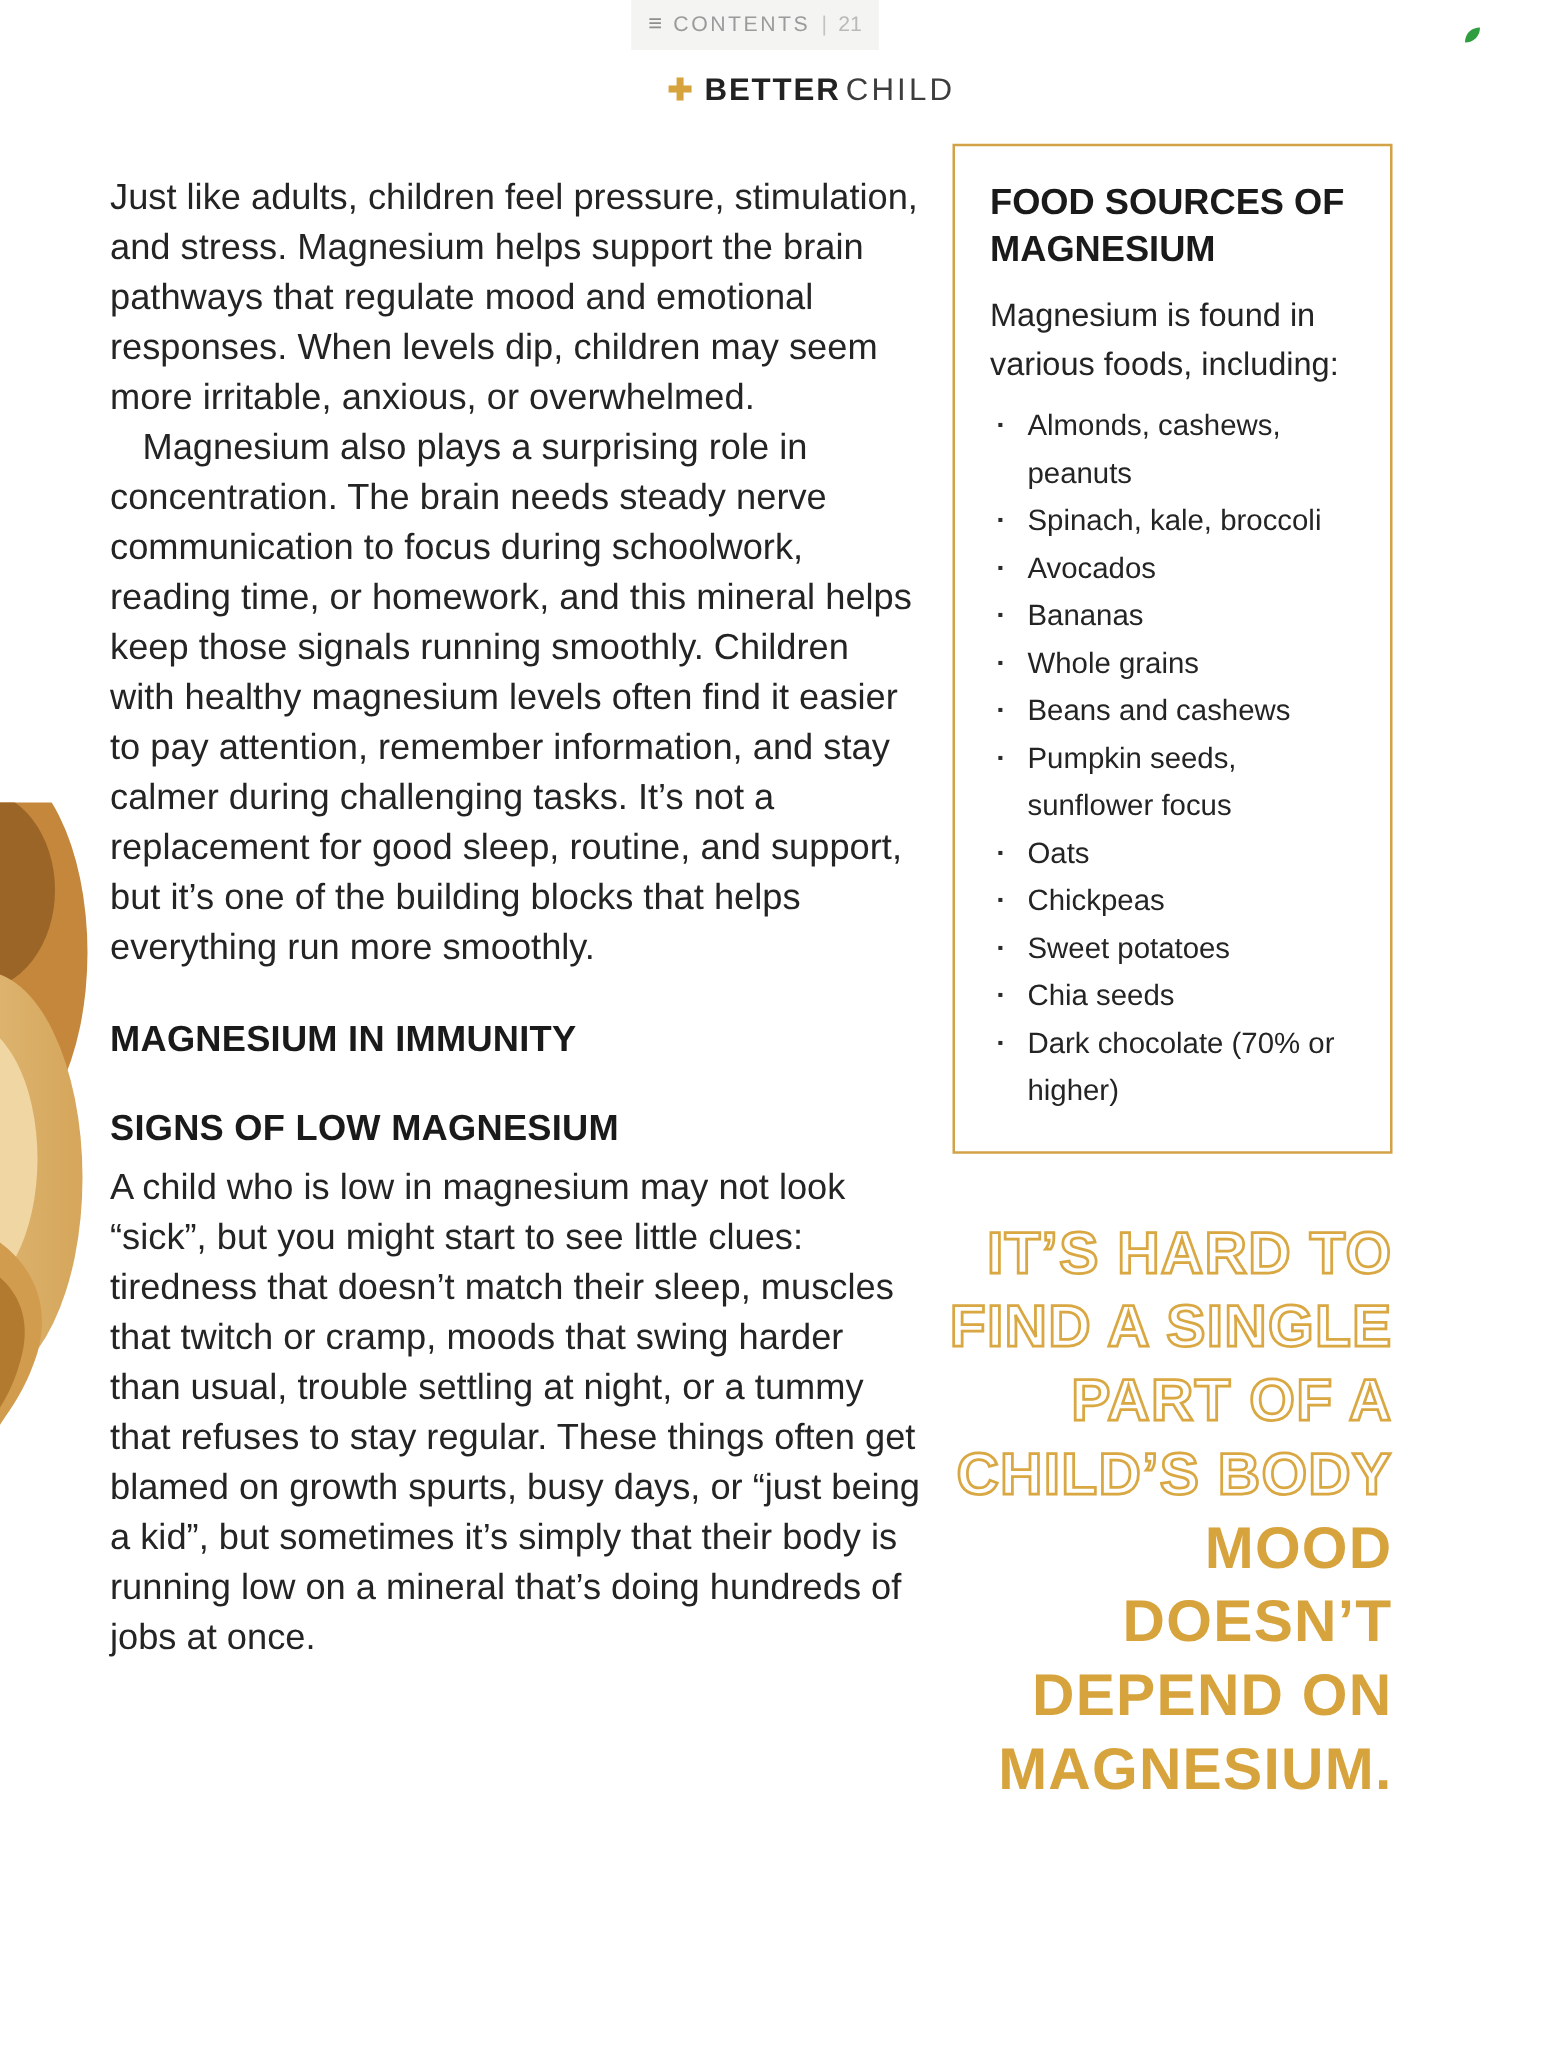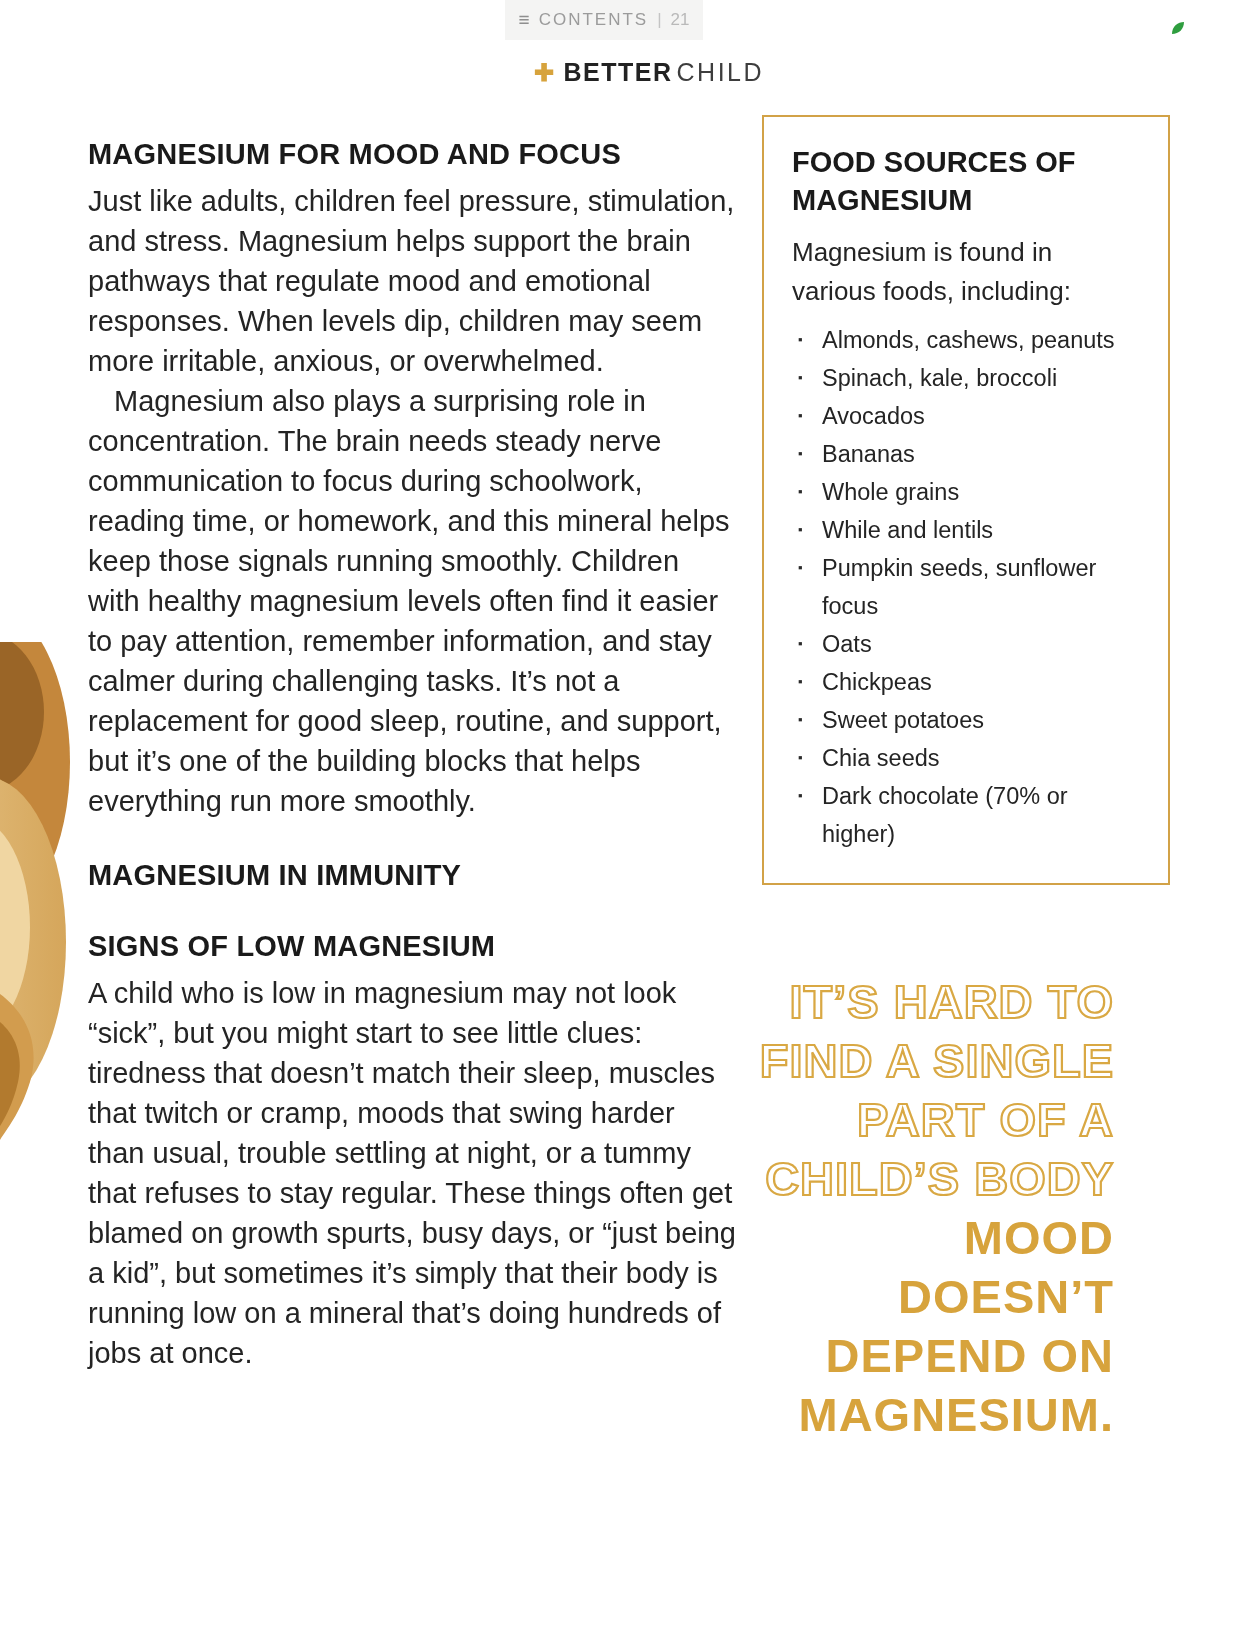--- a/index.html
+++ b/index.html
@@ -79,21 +79,21 @@
     line-height: 40px;
     color: #242424;
   }
   .main-col p.indent { text-indent: 26px; }
 
   
   .food-box {
     position: absolute;
     left: 762px;
     top: 115px;
-    width: 408px;
+    width: 352px;
     box-sizing: border-box;
     border: 2px solid #D2A247;
     background: #ffffff;
     padding: 26px 28px 30px 28px;
   }
   .food-box h3 {
     margin: 0 0 14px 0;
     font-size: 29px;
     line-height: 38px;
     font-weight: bold;
@@ -188,21 +188,20 @@
       <ellipse cx="-14" cy="300" rx="80" ry="165" fill="url(#pbgrad)"></ellipse>
       <ellipse cx="-28" cy="285" rx="58" ry="110" fill="#f0d6a2"></ellipse>
       <path d="M0,352 C22,368 42,398 30,440 C20,472 6,488 0,498 Z" fill="#d29c4e"></path>
       <path d="M0,380 C14,392 24,412 18,440 C13,462 5,476 0,484 Z" fill="#b27a2e"></path>
     </svg>
   </div>
 
   <div class="main-col">
 
     <div class="section">
-      <h2>MAGNESIUM FOR MOOD AND FOCUS</h2>
       <p>Just like adults, children feel pressure, stimulation, and stress. Magnesium helps support the brain pathways that regulate mood and emotional responses. When levels dip, children may seem more irritable, anxious, or overwhelmed.</p>
       <p class="indent">Magnesium also plays a surprising role in concentration. The brain needs steady nerve communication to focus during schoolwork, reading time, or homework, and this mineral helps keep those signals running smoothly. Children with healthy magnesium levels often find it easier to pay attention, remember information, and stay calmer during challenging tasks. It’s not a replacement for good sleep, routine, and support, but it’s one of the building blocks that helps everything run more smoothly.</p>
     </div>
 
     <div class="section">
       <h2>MAGNESIUM IN IMMUNITY</h2>
     </div>
 
     <div class="section">
       <h2>SIGNS OF LOW MAGNESIUM</h2>
@@ -230,21 +229,21 @@
       <li class="food-item">
           <span class="bullet">▪</span>
           <span class="food-label">Bananas</span>
         </li>
       <li class="food-item">
           <span class="bullet">▪</span>
           <span class="food-label">Whole grains</span>
         </li>
       <li class="food-item">
           <span class="bullet">▪</span>
-          <span class="food-label">While and lentils</span>
+          <span class="food-label">Beans and cashews</span>
         </li>
       <li class="food-item">
           <span class="bullet">▪</span>
           <span class="food-label">Pumpkin seeds, sunflower focus</span>
         </li>
       <li class="food-item">
           <span class="bullet">▪</span>
           <span class="food-label">Oats</span>
         </li>
       <li class="food-item">

